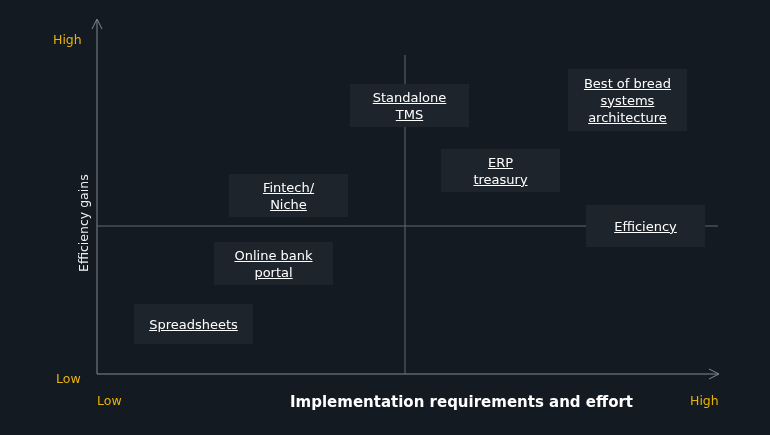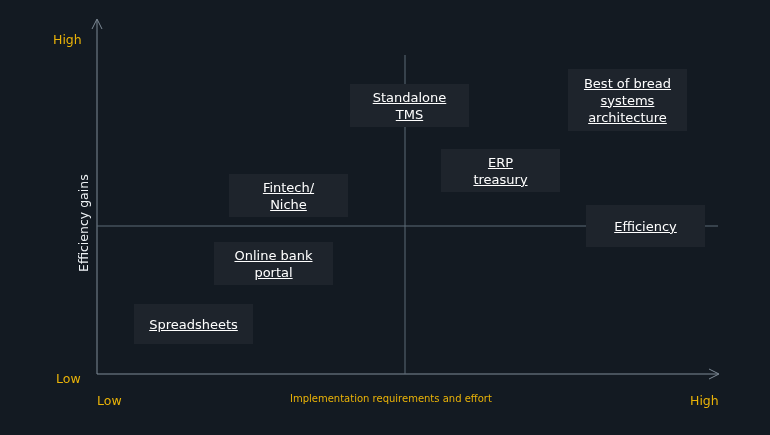--- a/index.html
+++ b/index.html
@@ -43,23 +43,24 @@
     text-decoration: underline;
   }
   .axis-label {
     position: absolute;
     color: #eab308;
     font-size: 12.5px;
     white-space: nowrap;
   }
   .axis-title {
     position: absolute;
-    color: #eab308;
-    font-size: 10px;
+    color: #ffffff;
+    font-size: 15px;
     white-space: nowrap;
+    font-weight: bold;
   }
   .y-axis-title {
     position: absolute;
     color: #eef2f5;
     font-size: 12.5px;
     white-space: nowrap;
     transform-origin: 0 0;
     transform: rotate(-90deg);
   }
 </style>

